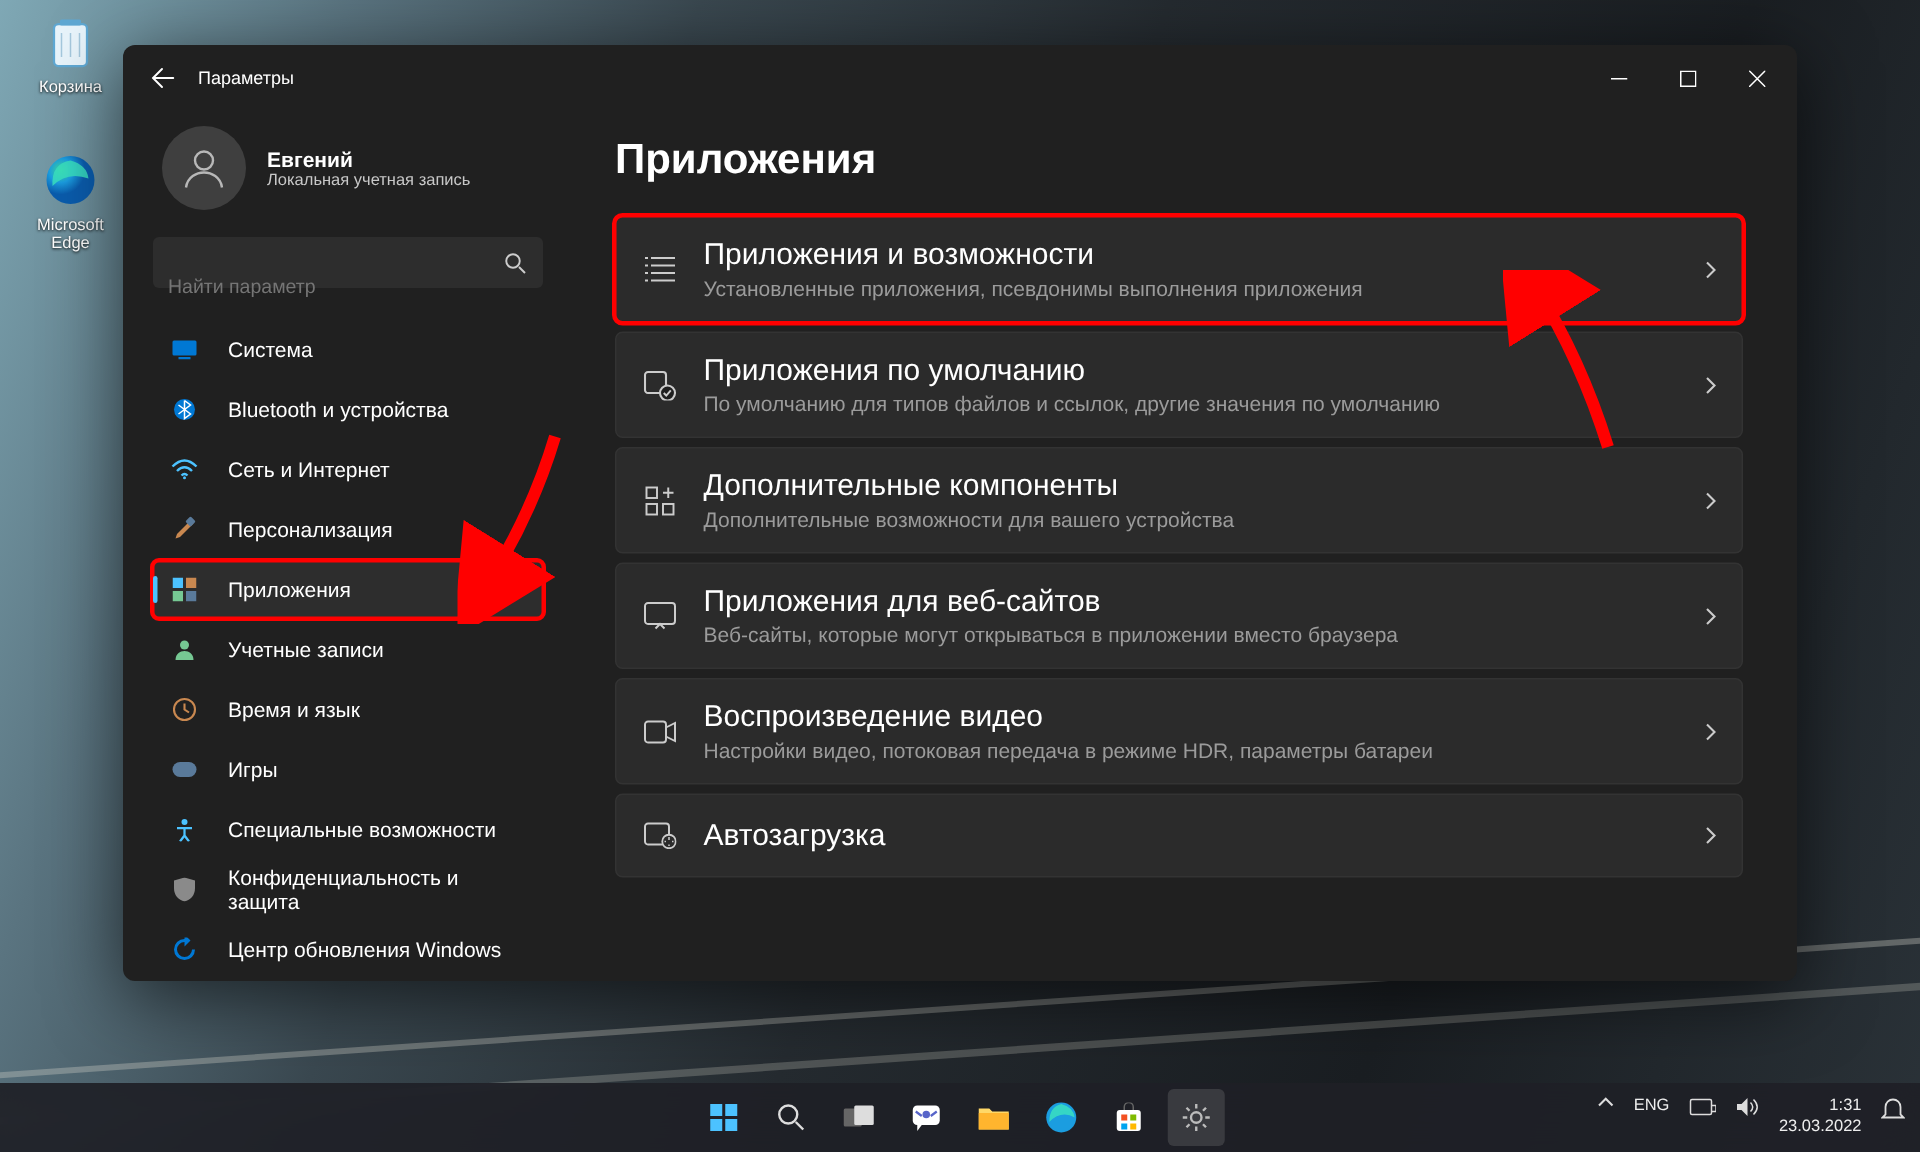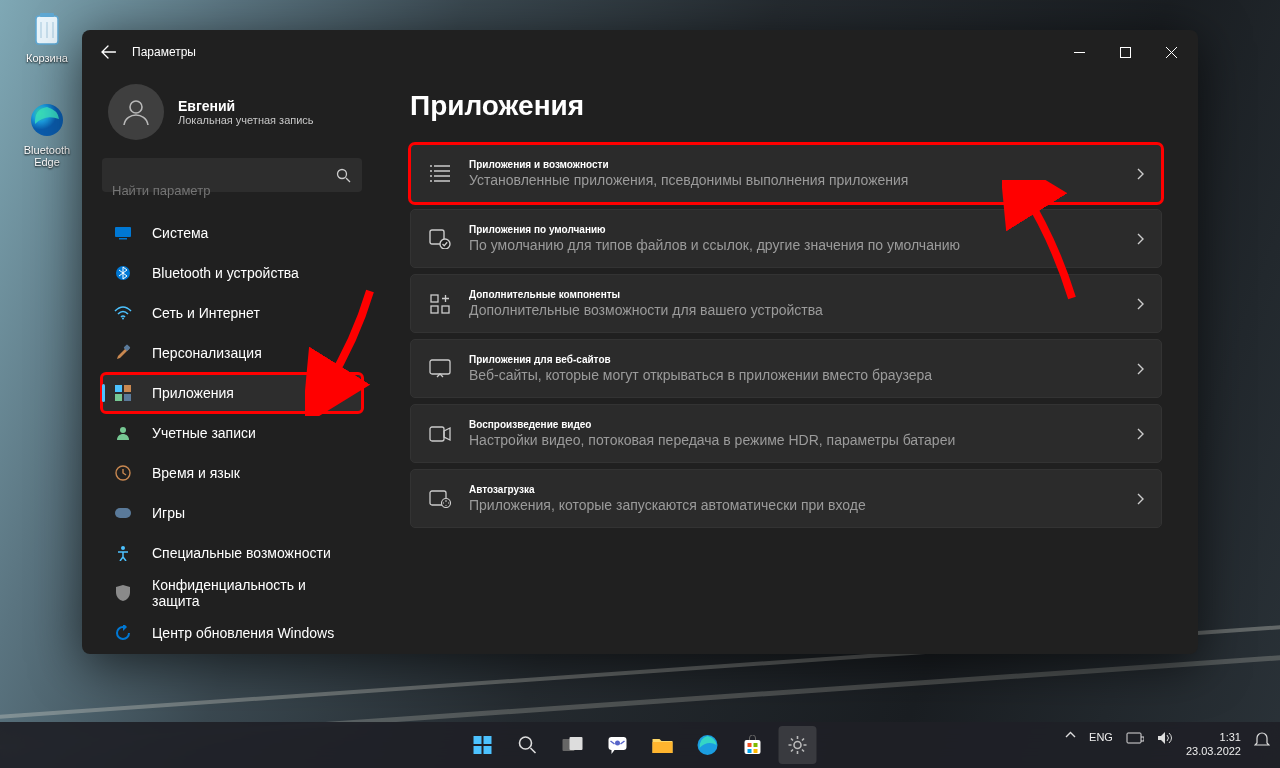--- a/index.html
+++ b/index.html
@@ -29,21 +29,21 @@
 .nav-item.active{background:#2d2d2d;}
 .nav-item.active::before{content:"";position:absolute;left:0;top:10px;bottom:10px;width:3px;background:#4cc2ff;border-radius:3px;}
 .nav-item.hl{outline:3px solid #f00;outline-offset:-1px;}
 .ic{width:18px;height:18px;flex-shrink:0;display:flex;align-items:center;justify-content:center;}
 .main{flex:1;padding:8px 36px 18px 28px;overflow-y:auto;}
 .page-title{font-size:28px;font-weight:600;margin:8px 0 22px;}
 .card{background:#2b2b2b;border:1px solid #333;border-radius:5px;display:flex;align-items:center;padding:14px 16px;margin-bottom:6px;}
 .card.hl{outline:3px solid #f00;outline-offset:-1px;}
 .card .ic-box{width:26px;height:26px;margin-right:16px;display:flex;align-items:center;justify-content:center;}
 .card .txt{flex:1;}
-.card .ct{font-size:10px;font-weight:bold;}
+.card .ct{font-size:20px;}
 .card .cs{font-size:14px;color:#9b9b9b;margin-top:2px;}
 .card .chev{color:#ccc;}
 .arrow{position:absolute;pointer-events:none;}
 #a1{top:286px;left:305px;}
 #a2{top:180px;left:1002px;}
 .taskbar{position:absolute;bottom:0;left:0;right:0;height:46px;background:rgba(30,32,38,.92);backdrop-filter:blur(10px);display:flex;align-items:center;}
 .tb-center{position:absolute;left:50%;transform:translateX(-50%);display:flex;gap:7px;}
 .tb-item{width:38px;height:38px;border-radius:4px;display:flex;align-items:center;justify-content:center;}
 .tb-item.active{background:rgba(255,255,255,.12);}
 .tray{margin-left:auto;display:flex;align-items:flex-start;gap:13px;padding-right:10px;color:#eee;font-size:11px;}
@@ -74,21 +74,21 @@
           <radialGradient id="eg" cx="30%" cy="30%">
             <stop offset="0%" stop-color="#3ddc97"></stop>
             <stop offset="50%" stop-color="#1b9de0"></stop>
             <stop offset="100%" stop-color="#0a5cad"></stop>
           </radialGradient>
         </defs>
         <circle cx="20" cy="20" r="16" fill="url(#eg)"></circle>
         <path d="M8 24 Q18 14 32 19 Q31 10 20 7 Q7 9 8 24Z" fill="#39e0c0" opacity=".85"></path>
       </svg>
   </div>
-  <span>Bluetooth Edge</span>
+  <span>Microsoft Edge</span>
 </div>
 
 <div class="window">
   <div class="titlebar">
     <div class="back">
       <svg width="16" height="16" viewBox="0 0 16 16">
           <path d="M7 2 1 8l6 6M1.5 8h13" stroke="#fff" stroke-width="1.3" fill="none" stroke-linecap="round"></path>
         </svg>
     </div>
     <span class="title">Параметры</span>
@@ -337,21 +337,20 @@
       <div class="card">
         <div class="ic-box">
             <svg width="22" height="18">
               <rect x="1" y="1" width="16" height="14" rx="2" stroke="#ccc" fill="none" stroke-width="1.3"></rect>
               <circle cx="17" cy="13" r="4.5" fill="#2b2b2b" stroke="#ccc" stroke-width="1.2"></circle>
               <path d="M17 10v2M20 13h-1M17 16v-1M14 13h1" stroke="#ccc" stroke-width="1"></path>
             </svg>
           </div>
         <div class="txt">
             <div class="ct">Автозагрузка</div>
-            <div class="cs">Приложения, которые запускаются автоматически при входе</div>
           </div>
         <span class="chev">
             <svg width="8" height="12">
               <path d="M1 1l5 5-5 5" stroke="#ccc" fill="none" stroke-width="1.4"></path>
             </svg>
           </span>
       </div>
     </div>
   </div>
 </div>

